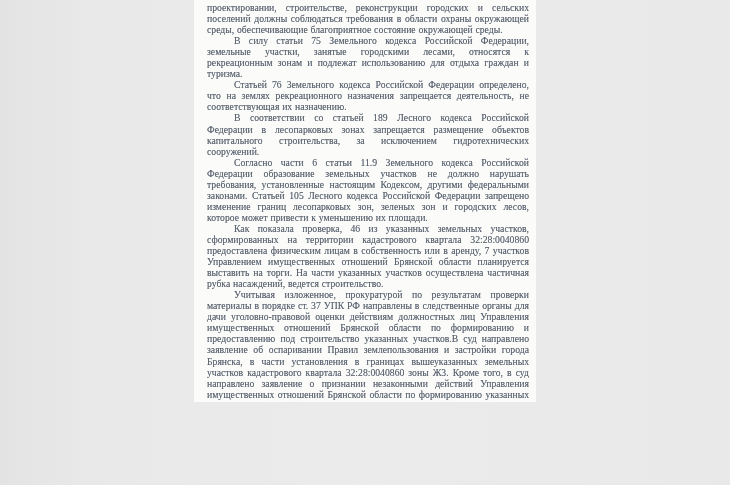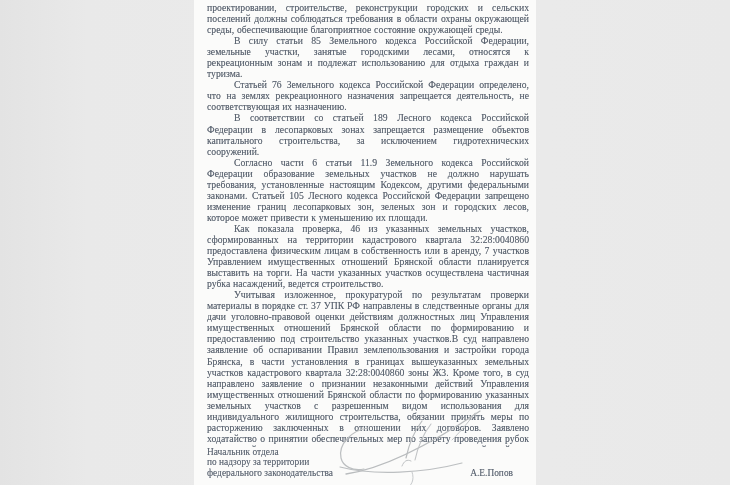--- a/index.html
+++ b/index.html
@@ -12,21 +12,21 @@
     height: 485px;
     overflow: hidden;
     background: linear-gradient(90deg, #e3e3e3 0%, #e9e9e9 12%, #ebebeb 50%, #e9e9e9 100%);
     font-family: "Liberation Serif", "DejaVu Serif", serif;
   }
   #paper {
     position: absolute;
     left: 194px;
     top: 0;
     width: 342px;
-    height: 485px;
+    height: 402px;
     background: #fbfbfa;
     overflow: hidden;
   }
   #page-text {
     position: absolute;
     left: 0;
     top: 0;
     width: 100%;
     height: 447px;
     box-sizing: border-box;
@@ -76,21 +76,21 @@
   }
 </style>
 </head>
 <body>
 
 <div id="screen">
   <div id="paper">
 
     <div id="page-text">
       <p class="no-indent">проектировании, строительстве, реконструкции городских и сельских поселений  должны соблюдаться требования в области охраны окружающей среды, обеспечивающие благоприятное состояние окружающей среды.</p>
-      <p>В силу статьи 85 Земельного кодекса Российской Федерации, земельные участки, занятые городскими лесами, относятся к рекреационным зонам и подлежат использованию для отдыха граждан и туризма.</p>
+      <p>В силу статьи 75 Земельного кодекса Российской Федерации, земельные участки, занятые городскими лесами, относятся к рекреационным зонам и подлежат использованию для отдыха граждан и туризма.</p>
       <p>Статьей 76 Земельного кодекса Российской Федерации определено, что на землях рекреационного назначения запрещается деятельность, не соответствующая их назначению.</p>
       <p>В соответствии со статьей 189 Лесного кодекса Российской Федерации в лесопарковых зонах запрещается размещение объектов капитального строительства, за исключением гидротехнических сооружений.</p>
       <p>Согласно части 6 статьи 11.9 Земельного кодекса Российской Федерации образование земельных участков не должно нарушать требования, установленные настоящим Кодексом, другими федеральными законами. Статьей 105 Лесного кодекса Российской Федерации запрещено изменение границ лесопарковых зон, зеленых зон и городских лесов, которое может привести к уменьшению их площади.</p>
       <p>Как показала проверка, 46 из указанных земельных участков, сформированных на территории кадастрового квартала 32:28:0040860 предоставлена физическим лицам в собственность или в аренду, 7 участков Управлением имущественных отношений Брянской области планируется выставить на торги. На части указанных участков осуществлена частичная рубка насаждений, ведется строительство.</p>
       <p>Учитывая изложенное, прокуратурой по результатам проверки материалы  в порядке ст. 37 УПК РФ направлены в следственные органы для дачи уголовно-правовой оценки действиям должностных лиц Управления имущественных отношений Брянской области по формированию и предоставлению под строительство указанных участков.В суд направлено заявление об оспаривании Правил землепользования и застройки города Брянска, в части установления в границах вышеуказанных земельных участков кадастрового квартала  32:28:0040860 зоны Ж3. Кроме того, в суд направлено  заявление о признании незаконными действий Управления имущественных отношений Брянской области по формированию указанных земельных участков с разрешенным видом использования для индивидуального жилищного строительства, обязании принять меры по расторжению заключенных в отношении них договоров. Заявлено ходатайство о  принятии обеспечительных мер по запрету проведения рубок насаждений, осуществлению строительства, регистрации действий по переходу прав на указанные земельные участки.</p>
     </div>
 
     <svg id="signature-svg" viewBox="0 0 200 78" fill="none" xmlns="http://www.w3.org/2000/svg">
 
       <path d="M 34 64 C 75 58, 125 30, 168 1" stroke="#b9bcbe" stroke-width="1.3" stroke-linecap="round"></path>

